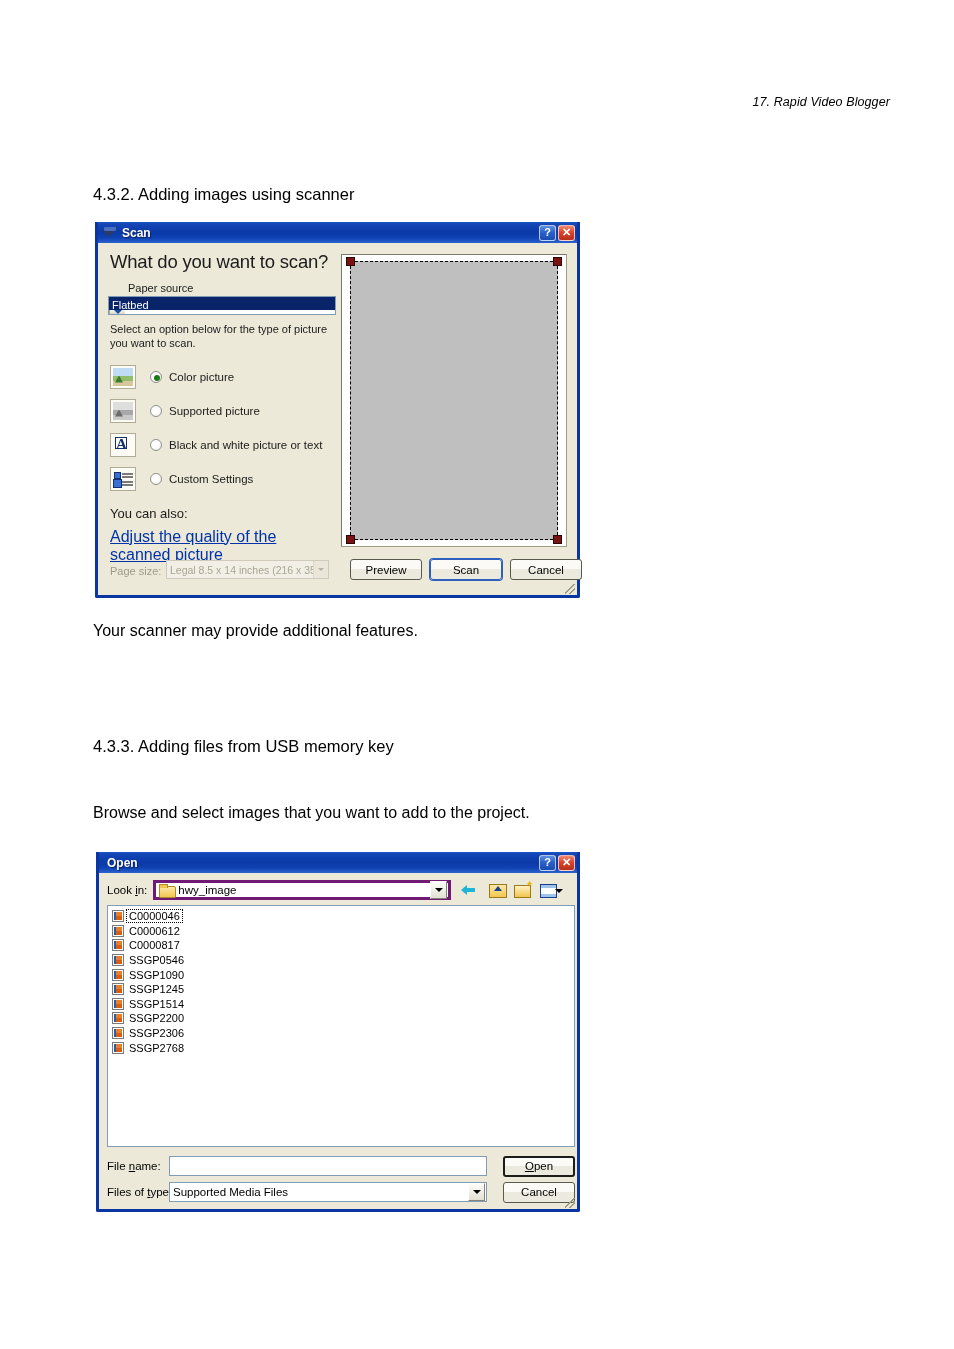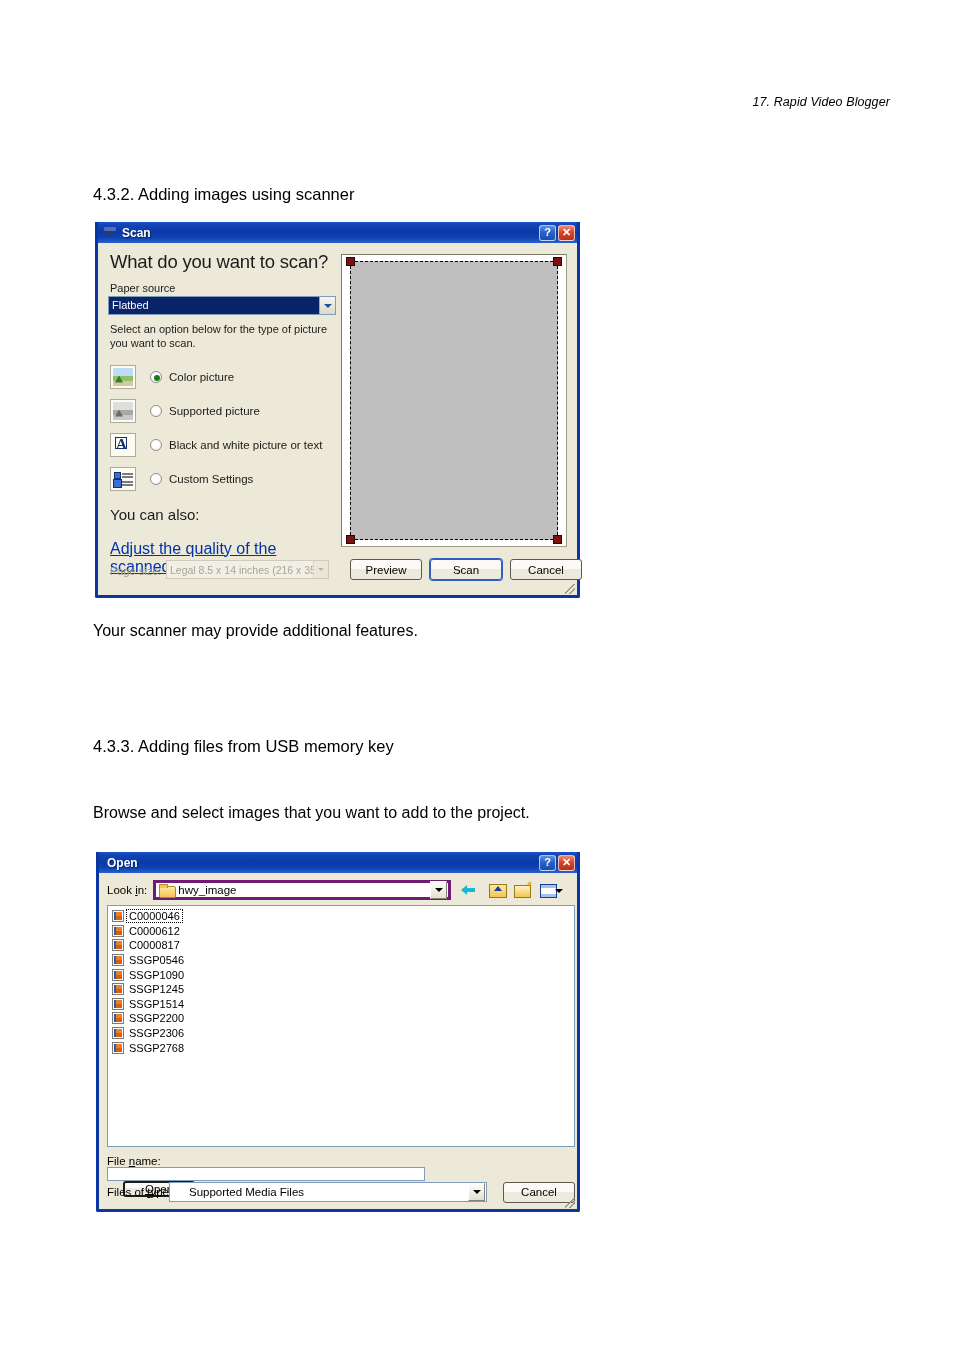--- a/index.html
+++ b/index.html
@@ -122,28 +122,29 @@
     width: 228px;
   }
   .scan-q {
     font-size: 18.5px;
     color: #1b1b1b;
     margin: 0 0 9px 2px;
     font-weight: normal;
     letter-spacing: -.2px;
   }
   .lbl-small {
-    font-size: 11px; color:#1b1b1b; margin-left:2px;
+    font-size: 11px; color:#1b1b1b; margin-left:20px;
   }
   .combo-sel {
     margin-top: 2px;
     height: 19px;
     display:flex;
     border: 1px solid #7f9db9;
     background: #fff;
+    flex-direction: column;
   }
   .combo-sel .val {
     flex:1;
     background:#0a246a;
     color:#fff;
     font-size:11px;
     padding: 2px 0 0 3px;
     overflow:hidden;
     white-space:nowrap;
   }
@@ -216,21 +217,21 @@
     content:''; position:absolute; left:3px; top:4px;
     width:5px;height:5px; border:1px solid #12306e; background:#3a6fd8;
     box-shadow: 0 8px 0 #3a6fd8, 0 8px 0 1px #12306e;
   }
   .art-custom:after{
     content:''; position:absolute; left:11px; top:5px;
     width:11px; height:2px; background:#7a7a7a;
     box-shadow: 0 3px 0 #7a7a7a, 0 8px 0 #7a7a7a, 0 11px 0 #7a7a7a;
   }
 
-  .also { font-size:15px; color:#1b1b1b; margin:10px 0 14px 2px; }
+  .also { font-size:13px; color:#1b1b1b; margin:10px 0 4px 2px; }
   .link-adjust {
     font-size:16px; color:#0033aa; text-decoration:underline;
     margin: 3px 0 0 2px; display:inline-block; cursor:pointer;
   }
 
   
   .preview-pane {
     position:absolute;
     left: 243px; top: 11px;
     width: 226px; height: 293px;
@@ -416,41 +417,41 @@
   .file-name{
     font-size:11px; color:#000; white-space:nowrap;
     padding: 0 2px;
   }
   .file-row.focused .file-name{
     outline: 1px dotted #000;
   }
 
   .bottom-row {
     position:absolute; left:8px; top:282px; width:468px; height:22px;
-    display:flex; align-items:flex-start;flex-direction:column;
+    display:flex; align-items:center;
   }
   .bottom-row2 {
     position:absolute; left:8px; top:308px; width:468px; height:22px;
     display:flex; align-items:center;
   }
   .br-label { width:62px; font-size:11.5px; color:#000; white-space:nowrap;}
   .br-label u { text-decoration: underline; }
   .txt-input {
     width: 318px; height:20px;
     border:1px solid #7f9db9; background:#fff;
     font-size:11.5px; color:#000;
     padding: 0 3px;
     font-family:"Liberation Sans", sans-serif;
   }
   .type-combo {
     width: 318px; height:20px;
     border:1px solid #7f9db9; background:#fff;
     display:flex; align-items:center;
   }
-  .type-combo .val{flex:1;font-size:11.5px;color:#000;padding-left:19px;white-space:nowrap;overflow:hidden;}
+  .type-combo .val{flex:1;font-size:11.5px;color:#000;padding-left:3px;white-space:nowrap;overflow:hidden;}
   .type-combo .arr{
     width:17px;height:18px;margin-right:1px;
     background:linear-gradient(to bottom,#fdfdfb,#e3e0d2);
     border:1px solid #fff; border-right-color:#848279;border-bottom-color:#848279;
     display:flex;align-items:center;justify-content:center;flex:0 0 auto;
   }
   .type-combo .arr i{
     width:0;height:0;border-left:4px solid transparent;border-right:4px solid transparent;
     border-top:4px solid #000;
   }

